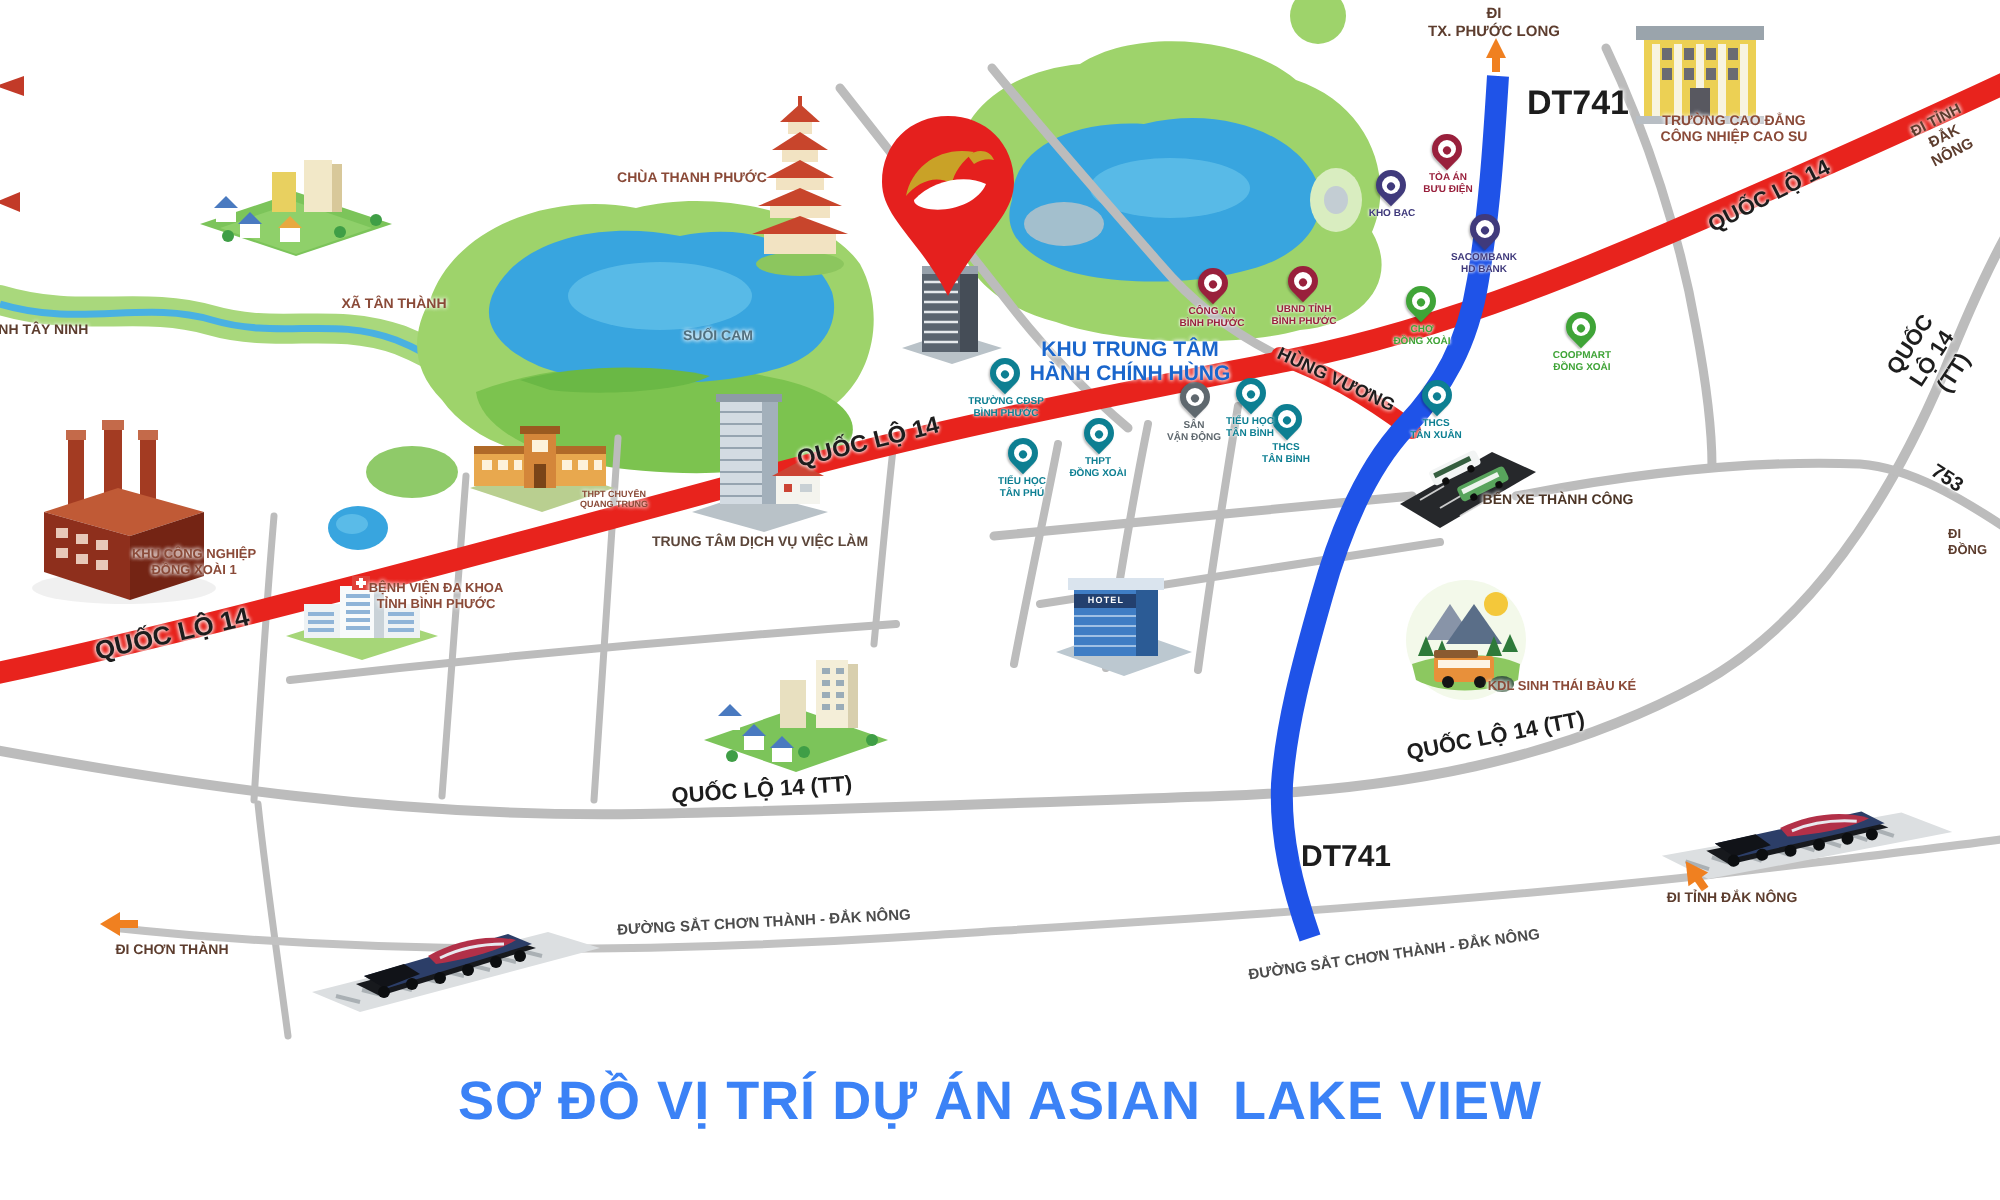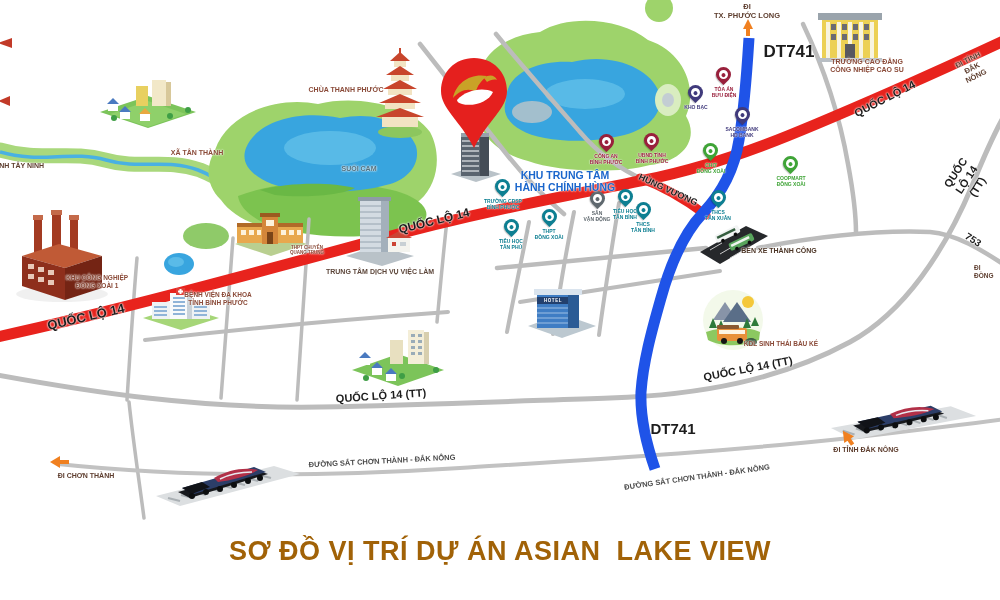--- a/index.html
+++ b/index.html
@@ -16,21 +16,21 @@
   .pin{position:absolute;z-index:3;width:15px;height:15px;background:var(--pc);
        border-radius:50% 50% 0 50%;transform:rotate(45deg);
        box-shadow:0 1px 1px rgba(0,0,0,.25);}
   .pin-dot{position:absolute;inset:3px;background:#fff;border-radius:50%;}
   .pin-dot::after{content:"";position:absolute;inset:2.5px;border-radius:50%;background:var(--pc);}
   .pin-lbl{position:absolute;z-index:4;font-weight:bold;white-space:pre-line;text-align:center;
        font-size:5px;line-height:1.18;transform:translate(-50%,0);
        text-shadow:0 0 1.5px #fff,0 0 1.5px #fff;}
   .proj{position:absolute;left:440px;top:58px;width:68px;height:92px;z-index:5;}
   #title{position:absolute;left:500px;top:551px;transform:translate(-50%,-50%);z-index:6;
-       font-size:27px;font-weight:600;color:#a16207;white-space:pre;letter-spacing:.5px;}
+       font-size:27px;font-weight:600;color:#3b82f6;white-space:pre;letter-spacing:.5px;}
   .hotel-sign{position:absolute;z-index:4;color:#fff;font-size:4.5px;font-weight:bold;
        letter-spacing:.6px;transform:translate(-50%,-50%);text-shadow:none;}
 </style>
 </head>
 <body>
 
 <div id="map">
 
 <svg width="1000" height="600" viewBox="0 0 1000 600">
 

